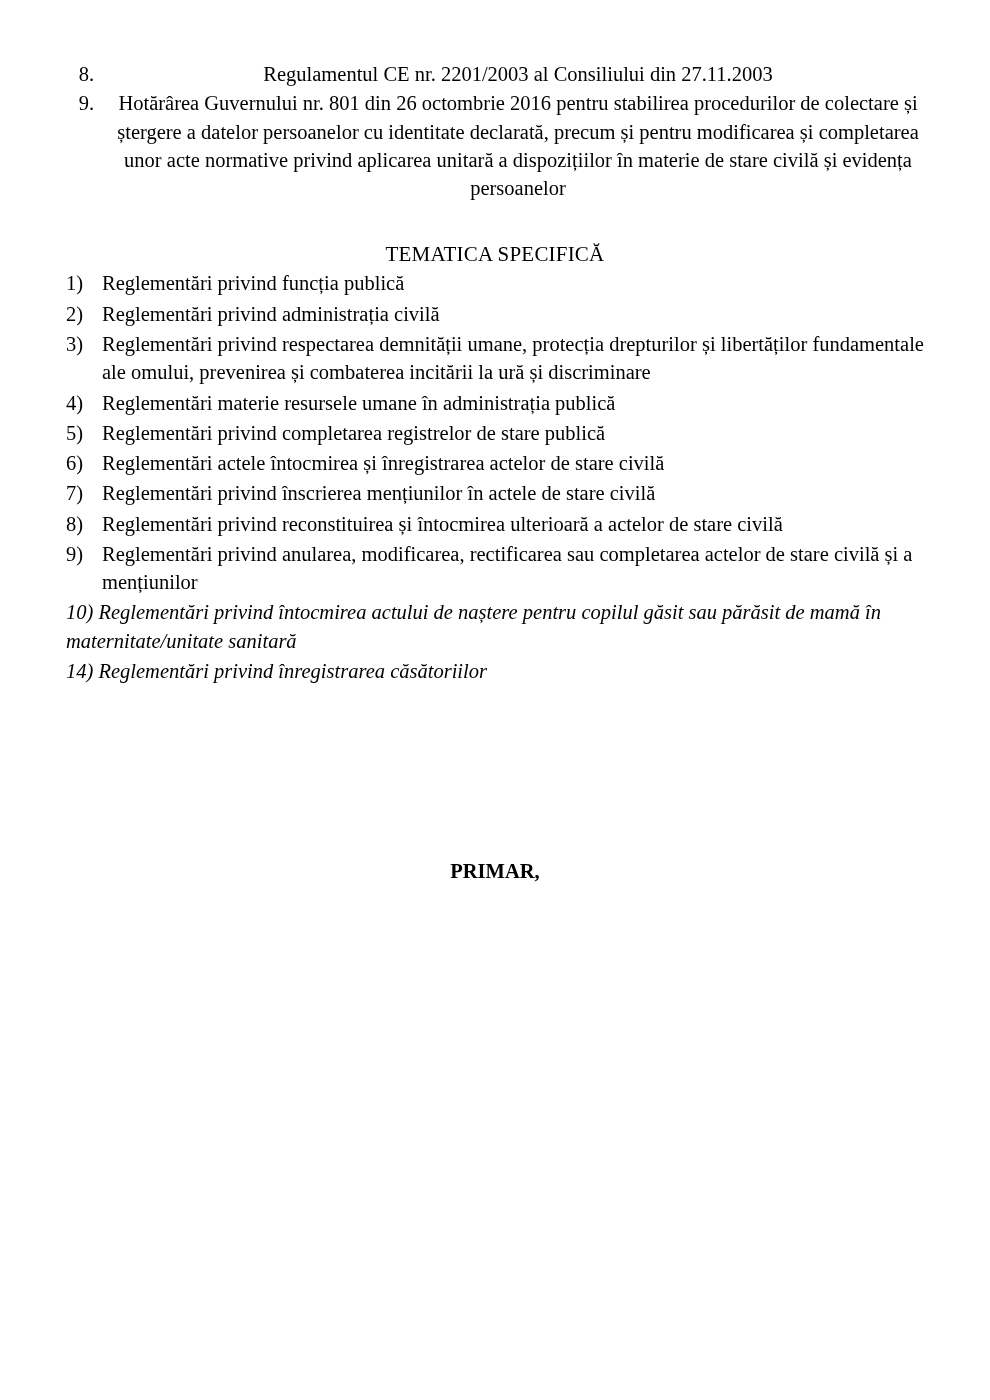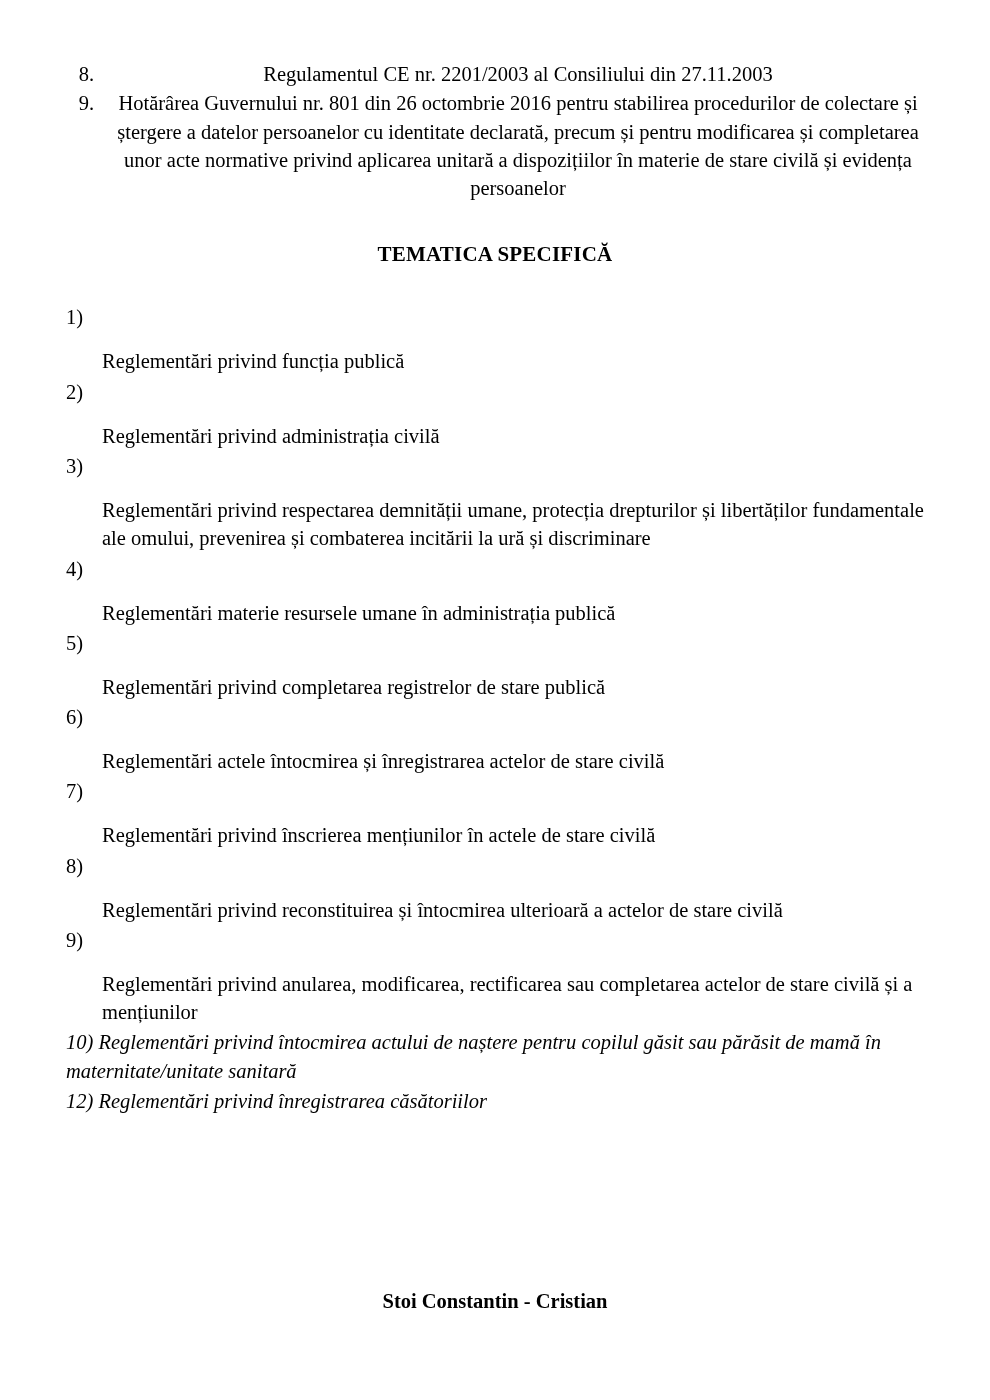--- a/index.html
+++ b/index.html
@@ -44,25 +44,24 @@
     box-sizing: border-box;
   }
   .list-general .content {
     flex: 1 1 auto;
     text-align: center;
   }
 
   
   .section-title {
     text-align: center;
-    font-weight: bold;
+    font-weight: normal;
     font-size: 21px;
     letter-spacing: 0.2px;
     margin-top: 38px;
-    margin-bottom: 34px;
   }
 
   
   .list-specific {
     margin: 0;
     padding: 0;
     list-style: none;
   }
   .list-specific .li {
     display: flex;
@@ -71,21 +70,20 @@
   }
   .list-specific .marker {
     flex: 0 0 auto;
     width: 42px;
     text-align: left;
     padding-left: 6px;
     box-sizing: border-box;
   }
   .list-specific .content {
     flex: 1 1 auto;
-    margin-top: 44px;
   }
   
   .list-specific .li.flat {
     display: block;
     padding-left: 6px;
     text-indent: 0;
     font-style: italic;
   }
   .list-specific .li.flat .marker {
     display: inline;
@@ -180,24 +178,24 @@
         <span class="marker">9)</span>
         <span class="content">Reglementări privind anularea, modificarea, rectificarea sau completarea actelor de stare civilă și a mențiunilor</span>
       </div>
 
       <div class="li flat">
         <span class="marker">10)</span><span class="content"> Reglementări privind întocmirea actului de naștere pentru copilul găsit sau părăsit de mamă în maternitate/unitate sanitară</span>
       </div>
 
 
       <div class="li flat">
-        <span class="marker">12)</span><span class="content"> Reglementări privind înregistrarea căsătoriilor</span>
+        <span class="marker">14)</span><span class="content"> Reglementări privind înregistrarea căsătoriilor</span>
       </div>
 
 
     </div>
 
     <div class="signature">
-      <span class="name">Stoi Constantin - Cristian</span>
+      <span class="role">PRIMAR,</span>
     </div>
 
   </div>
 </div>
 
 </body></html>

